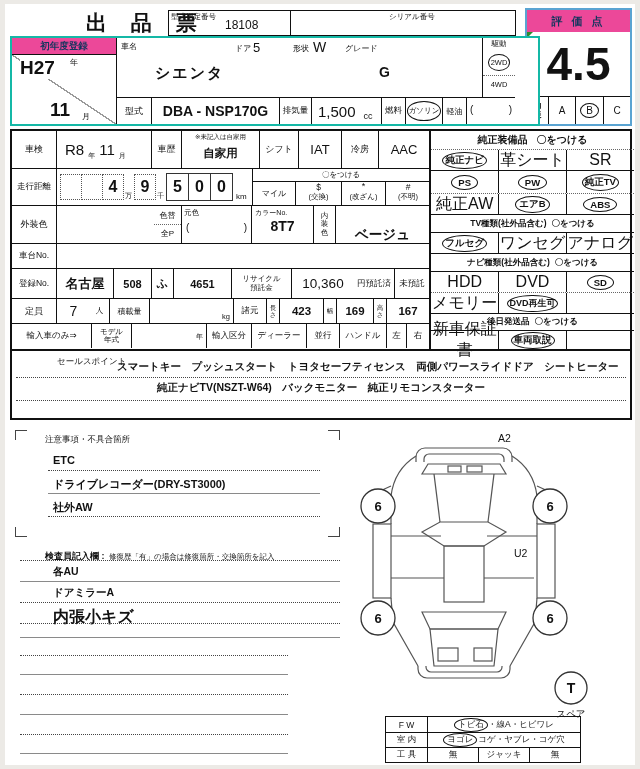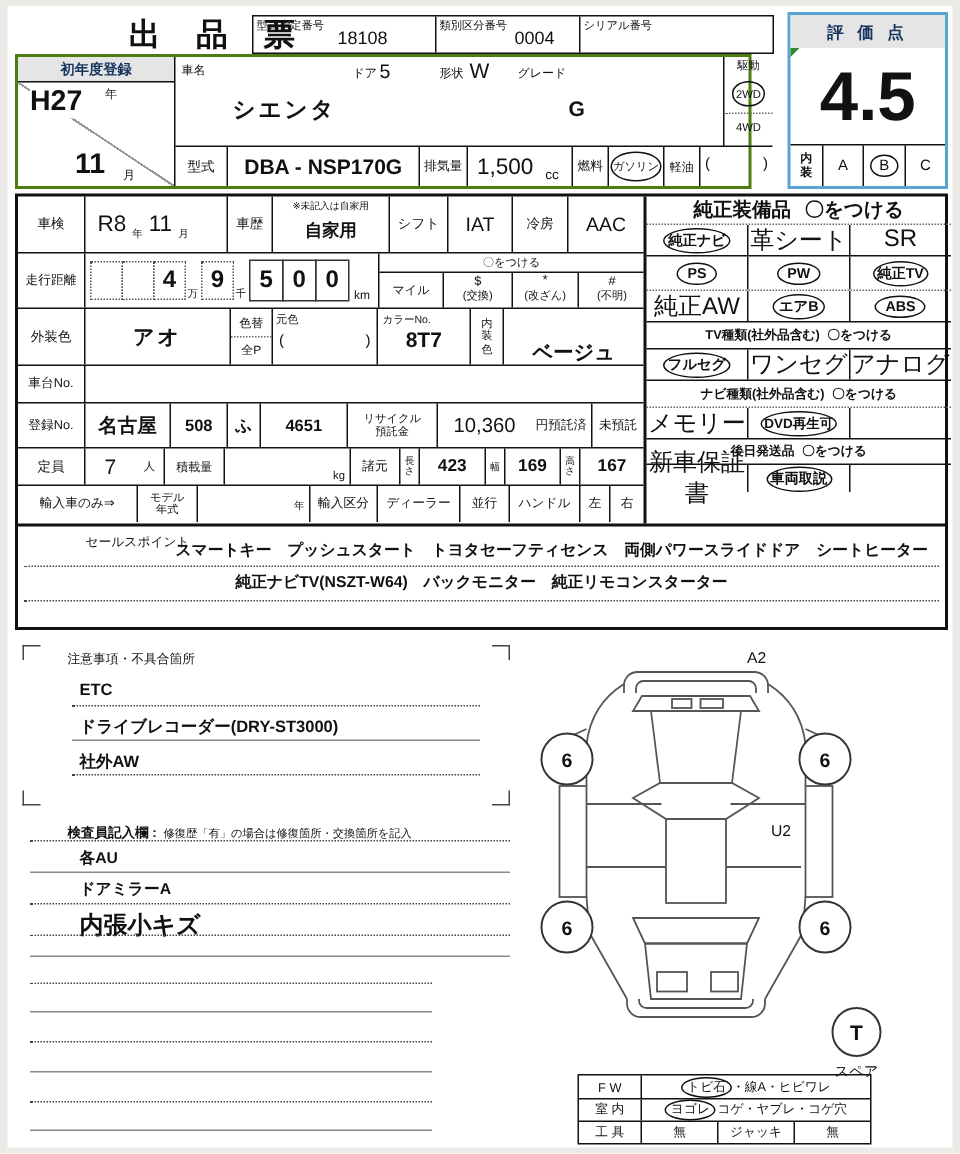--- a/index.html
+++ b/index.html
@@ -7,21 +7,21 @@
 .a{position:absolute}
 .c{display:flex;align-items:center;justify-content:center;text-align:center}
 .cl{display:flex;align-items:center}
 .pre{white-space:pre-line;line-height:1.1}
 .ps{white-space:pre}
 .circ{display:inline-block;border:1.5px solid #111;border-radius:50%;padding:1px 6px;min-width:12px;text-align:center}
 .oval{display:inline-block;border:1.2px solid #111;border-radius:50%;padding:0 3px}
 .lab{font-size:8px}
 .bT{border-top:1px solid #111}.bR{border-right:1px solid #111}.bB{border-bottom:1px solid #111}.bL{border-left:1px solid #111}
 .dT{border-top:1px dotted #666}
-.blueH{background:#e5e5e5;color:#15355e;font-weight:bold}
+.blueH{background:#ec4899;color:#15355e;font-weight:bold}
 .rule{position:absolute;height:0}
 .solidR{border-top:1.2px solid #8a8a8a}
 .dotR{border-top:1.5px dotted #444}
 .paper{position:absolute;left:5px;top:4px;width:630px;height:761px;background:#fff}
 .grn{position:absolute;width:0;height:0;border-top:6px solid #2e8b2e;border-right:6px solid transparent}
 .diagbg{background:linear-gradient(to top right,transparent 49.4%,#999 49.4%,#999 50.6%,transparent 50.6%)}
 .corner{position:absolute;width:12px;height:10px;border-color:#444;border-style:solid}
 svg text{font-family:"Liberation Sans","DejaVu Sans",sans-serif}
 </style>
 </head>
@@ -29,24 +29,20 @@
 
 <div class="paper"></div>
 
 <div class="a" style="left:86px;top:9px;font-size:21px;font-weight:bold;letter-spacing:9px">出 品 票</div>
 
 <div class="a" style="left:168px;top:10px;width:348px;height:26px;border:1px solid #111">
   <div class="a bR" style="left:0;top:0;width:122px;height:24px">
     <span class="a" style="left:2px;top:1px;font-size:7.5px">型式指定番号</span>
     <span class="a" style="left:56px;top:7px;font-size:12px">18108</span>
   </div>
-  <div class="a bR" style="left:122px;top:0;width:96px;height:24px">
-    <span class="a" style="left:2px;top:1px;font-size:7.5px">類別区分番号</span>
-    <span class="a" style="left:52px;top:7px;font-size:12px">0004</span>
-  </div>
   <div class="a" style="left:218px;top:0;width:128px;height:24px">
     <span class="a" style="left:2px;top:1px;font-size:7.5px">シリアル番号</span>
     <span class="a" style="left:60px;top:7px;font-size:12px"></span>
   </div>
 </div>
 
 <div class="a" style="left:525px;top:8px;width:107px;height:118px;border:2px solid #5aa4d2;background:#fff">
   <div class="a blueH c" style="left:0;top:0;width:103px;height:22px;font-size:11px;letter-spacing:3px">評 価 点</div>
   <div class="a c" style="left:0;top:22px;width:103px;height:64px;font-size:46px;font-weight:bold">4.5</div>
   <div class="grn" style="left:0;top:22px"></div>
@@ -54,21 +50,21 @@
     <div class="a c pre bR" style="left:0;top:0;width:22px;height:27px;font-size:8px;font-weight:bold">内
 装</div>
     <div class="a c bR" style="left:22px;top:0;width:27px;height:27px;font-size:10px">A</div>
     <div class="a c bR" style="left:49px;top:0;width:28px;height:27px;font-size:10px">
         <span class="circ" style="padding:1px 5px">B</span>
       </div>
     <div class="a c" style="left:77px;top:0;width:26px;height:27px;font-size:10px">C</div>
   </div>
 </div>
 
-<div class="a" style="left:10px;top:36px;width:491px;height:90px;border:2px solid #4d7c0f;background:#fff">
+<div class="a" style="left:10px;top:36px;width:530px;height:90px;border:2px solid #14b8a6;background:#fff">
 
   <div class="a bR" style="left:0;top:0;width:105px;height:86px">
     <div class="a blueH c" style="left:0;top:0;width:104px;height:17px;font-size:9.5px;border-bottom:1px solid #111">初年度登録</div>
     <div class="a diagbg" style="left:0;top:17px;width:104px;height:69px">
       <span class="a" style="left:8px;top:2px;font-size:19px;font-weight:bold;background:#fff">H27</span>
       <span class="a" style="left:58px;top:2px;font-size:8px;background:#fff">年</span>
       <span class="a" style="left:38px;top:44px;font-size:19px;font-weight:bold;background:#fff">11</span>
       <span class="a" style="left:70px;top:56px;font-size:8px;background:#fff">月</span>
     </div>
   </div>
@@ -158,21 +154,20 @@
       </div>
       <div class="a bL" style="left:132px;top:13px;width:45px;height:23px;text-align:center">
         <div style="font-size:8.5px;line-height:1.2">#</div>
         <div style="font-size:7.5px">(不明)</div>
       </div>
     </div>
   </div>
 
   <div class="a bT" style="left:0;top:74px;width:417px;height:38px">
     <div class="a c bR" style="left:0;top:0;width:45px;height:37px;font-size:9px">外装色</div>
-    <div class="a c bR" style="left:45px;top:0;width:97px;height:37px;font-size:14px;font-weight:600;letter-spacing:2px">アオ</div>
     <div class="a bR" style="left:142px;top:0;width:28px;height:37px">
       <div class="c" style="font-size:8px;height:18px">色替</div>
       <div class="c dT" style="font-size:8px;height:18px">全P</div>
     </div>
     <div class="a bR" style="left:170px;top:0;width:70px;height:37px">
       <span class="a" style="left:2px;top:2px;font-size:7.5px">元色</span>
       <span class="a" style="left:4px;top:16px;font-size:10px">(</span>
       <span class="a" style="right:4px;top:16px;font-size:10px">)</span>
     </div>
     <div class="a bR" style="left:240px;top:0;width:62px;height:37px;text-align:center">
@@ -232,21 +227,21 @@
     </div>
     <div class="a c bR" style="left:195px;top:0;width:45px;height:24px;font-size:8.5px">輸入区分</div>
     <div class="a c bR" style="left:240px;top:0;width:55px;height:24px;font-size:8.5px">ディーラー</div>
     <div class="a c bR" style="left:295px;top:0;width:33px;height:24px;font-size:8.5px">並行</div>
     <div class="a c bR" style="left:328px;top:0;width:47px;height:24px;font-size:8.5px">ハンドル</div>
     <div class="a c bR" style="left:375px;top:0;width:20px;height:24px;font-size:8.5px">左</div>
     <div class="a c" style="left:395px;top:0;width:22px;height:24px;font-size:8.5px">右</div>
   </div>
 
   <div class="a" style="left:417px;top:0;width:205px;height:218px;border-left:2px solid #111">
-    <div class="c" style="height:18px;font-size:13px;font-weight:600;gap:9px">
+    <div class="c" style="height:18px;font-size:10px;font-weight:600;gap:9px">
       <span>純正装備品</span>
         <span>〇をつける</span>
     </div>
     <div class="cl dT" style="height:21px">
       <div class="c" style="width:68px;height:100%">
           <span class="circ" style="font-size:9.5px;font-weight:bold;padding:1px 2px">純正ナビ</span>
         </div>
       <div class="c bL" style="width:68px;height:100%">革シート</div>
       <div class="c bL" style="width:69px;height:100%">SR</div>
     </div>
@@ -277,20 +272,27 @@
     <div class="cl bT" style="height:21px">
       <div class="c" style="width:68px;height:100%">
           <span class="circ" style="font-size:9.5px;font-weight:bold;padding:1px 2px">フルセグ</span>
         </div>
       <div class="c bL" style="width:68px;height:100%">ワンセグ</div>
       <div class="c bL" style="width:69px;height:100%">アナログ</div>
     </div>
     <div class="c bT" style="height:18px;font-size:8.5px;font-weight:600;gap:5px">
       <span>ナビ種類(社外品含む)</span>
         <span>〇をつける</span>
+    </div>
+    <div class="cl bT" style="height:21px">
+      <div class="c" style="width:68px;height:100%">HDD</div>
+      <div class="c bL" style="width:68px;height:100%">DVD</div>
+      <div class="c bL" style="width:69px;height:100%">
+          <span class="circ" style="font-size:9.5px;font-weight:bold">SD</span>
+        </div>
     </div>
     <div class="cl dT" style="height:21px">
       <div class="c" style="width:68px;height:100%">メモリー</div>
       <div class="c bL" style="width:68px;height:100%">
           <span class="circ" style="font-size:9px;font-weight:bold;padding:1px 1px">DVD再生可</span>
         </div>
       <div class="c bL" style="width:69px;height:100%"></div>
     </div>
     <div class="c bT" style="height:17px;font-size:8.5px;font-weight:600;gap:5px">
       <span>後日発送品</span>

